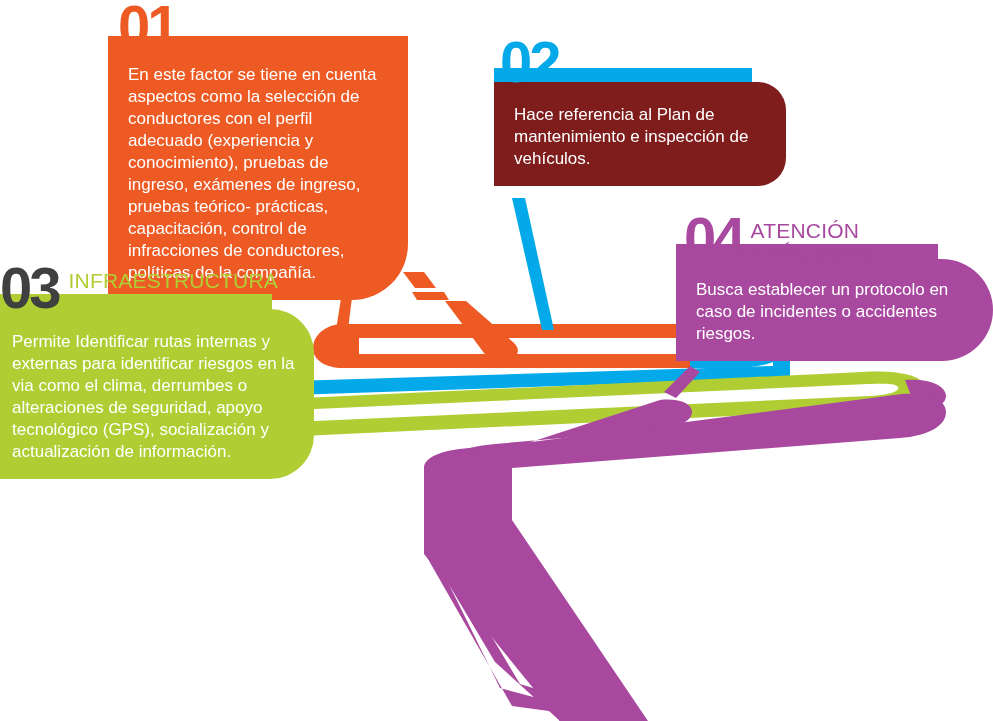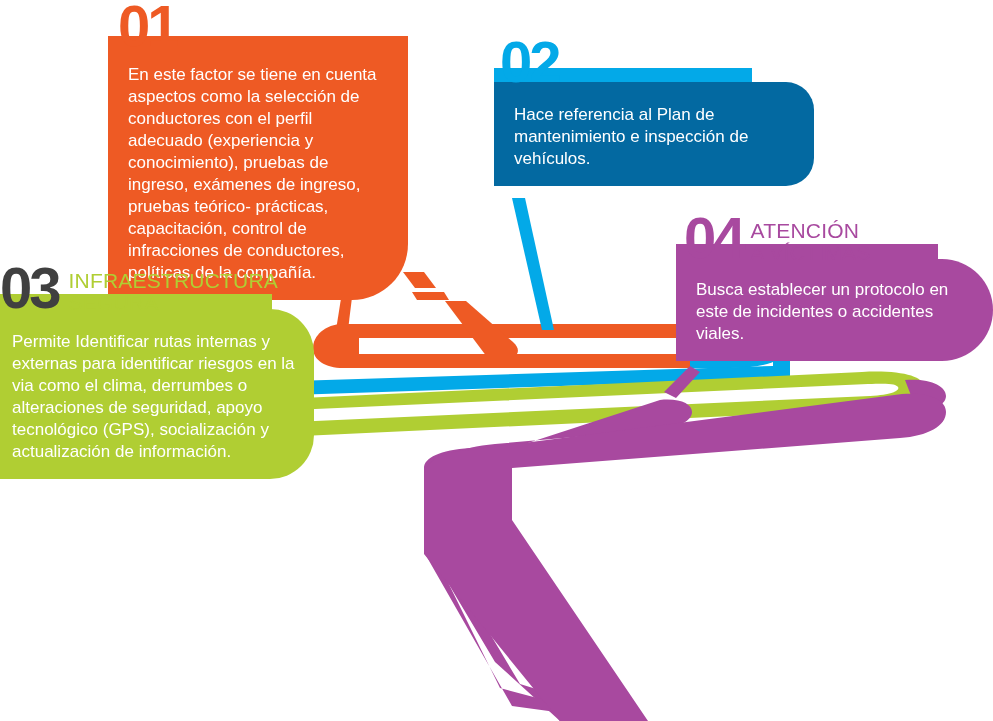--- a/index.html
+++ b/index.html
@@ -96,22 +96,22 @@
     z-index: 1;
     border-radius: 0;
   }
 
   
   #card-02 { left: 494px; top: 38px; width: 290px; }
   #card-02 .card-head { margin-left: 6px; }
   #card-02 .card-number { color: #03a9e8; margin-right: 2px; }
   #card-02 .card-title  { color: #03a9e8; }
   #card-02 .card-body {
-    background: #0369a1;
-    width: 320px;
+    background: #7f1d1d;
+    width: 292px;
     margin-top: -4px;
     border-radius: 0 28px 28px 0;
     padding-top: 22px;
     min-height: 74px;
   }
   #card-02 .card-top-fill {
     position: absolute;
     left: 0; top: 30px;
     width: 258px; height: 42px;
     background: #03a9e8;
@@ -289,16 +289,16 @@
     <div class="card-body">Permite Identificar rutas internas y externas para identificar riesgos en la via como el clima, derrumbes o alteraciones de seguridad, apoyo tecnológico (GPS), socialización y actualización de información.</div>
   </div>
 
   <div class="factor-card" id="card-04">
     <div class="card-head">
       <span class="card-number">04</span>
       <span class="card-title">ATENCIÓN
 A VÍCTIMAS</span>
     </div>
     <div class="card-top-fill"></div>
-    <div class="card-body">Busca establecer un protocolo en este de incidentes o accidentes viales.</div>
+    <div class="card-body">Busca establecer un protocolo en caso de incidentes o accidentes riesgos.</div>
   </div>
 
 </div>
 
 </body></html>

